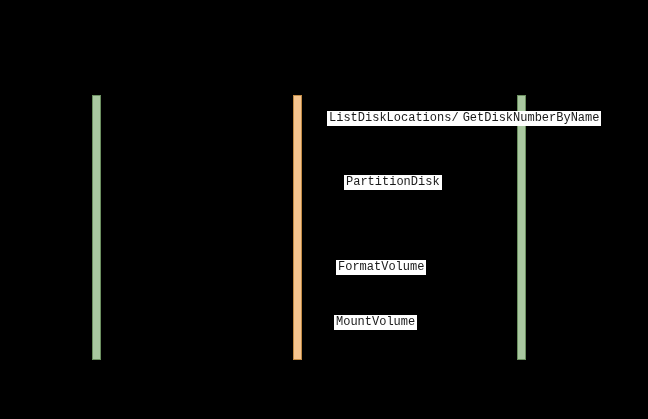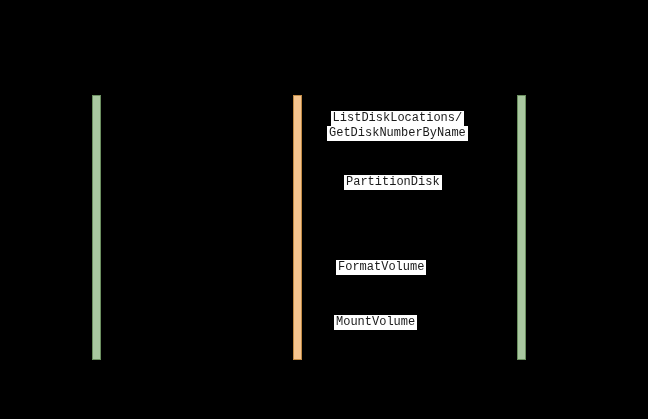--- a/index.html
+++ b/index.html
@@ -30,21 +30,20 @@
     .bar-orange {
       background: #f5c48e;
       border-color: #c08a45;
     }
     .bar-left  { left: 92px; }
     .bar-mid   { left: 293px; }
     .bar-right { left: 517px; }
     .msg {
       position: absolute;
       display: flex;
-      flex-direction: column;
       align-items: center;
     }
     .msg span {
       display: inline-block;
       background: #ffffff;
       color: #1a1a1a;
       font-size: 12px;
       line-height: 15px;
       padding: 0 2px;
       white-space: nowrap;

